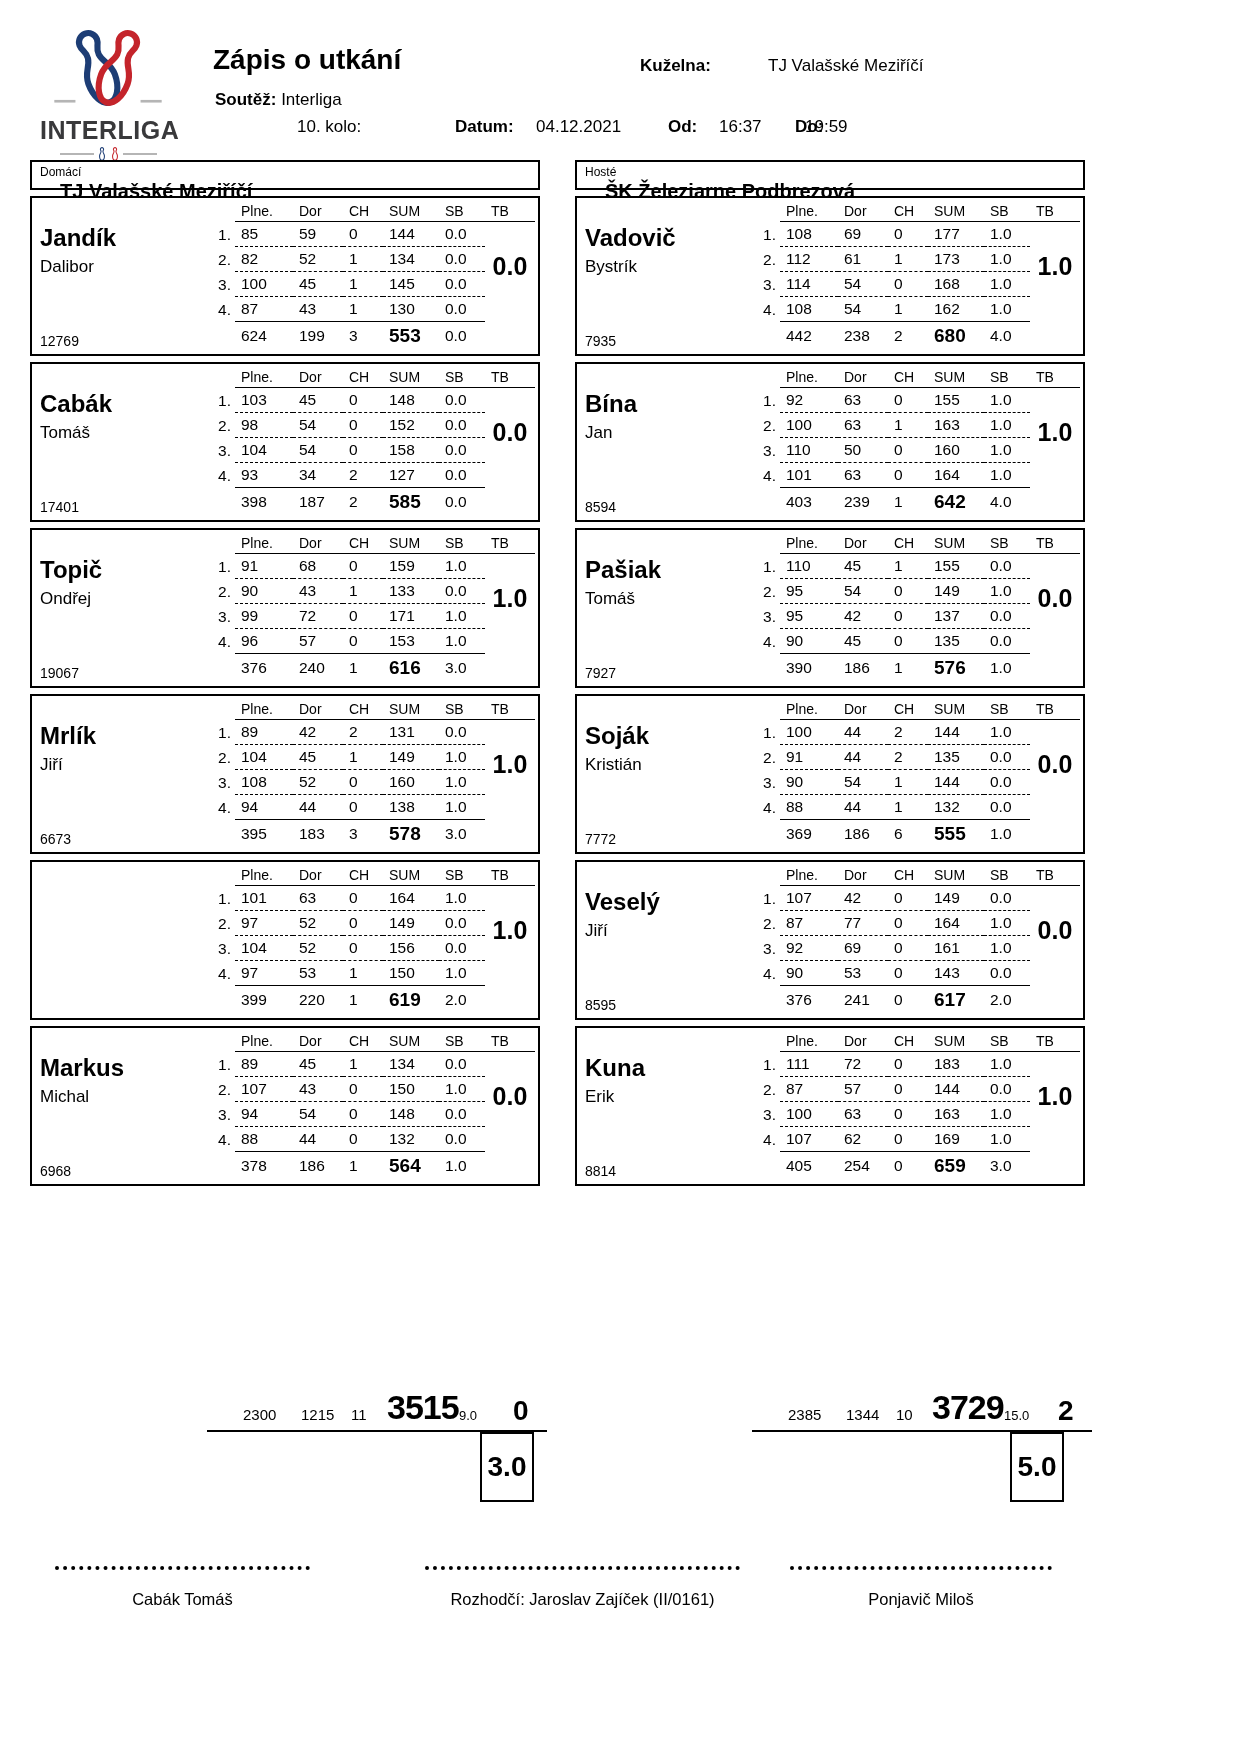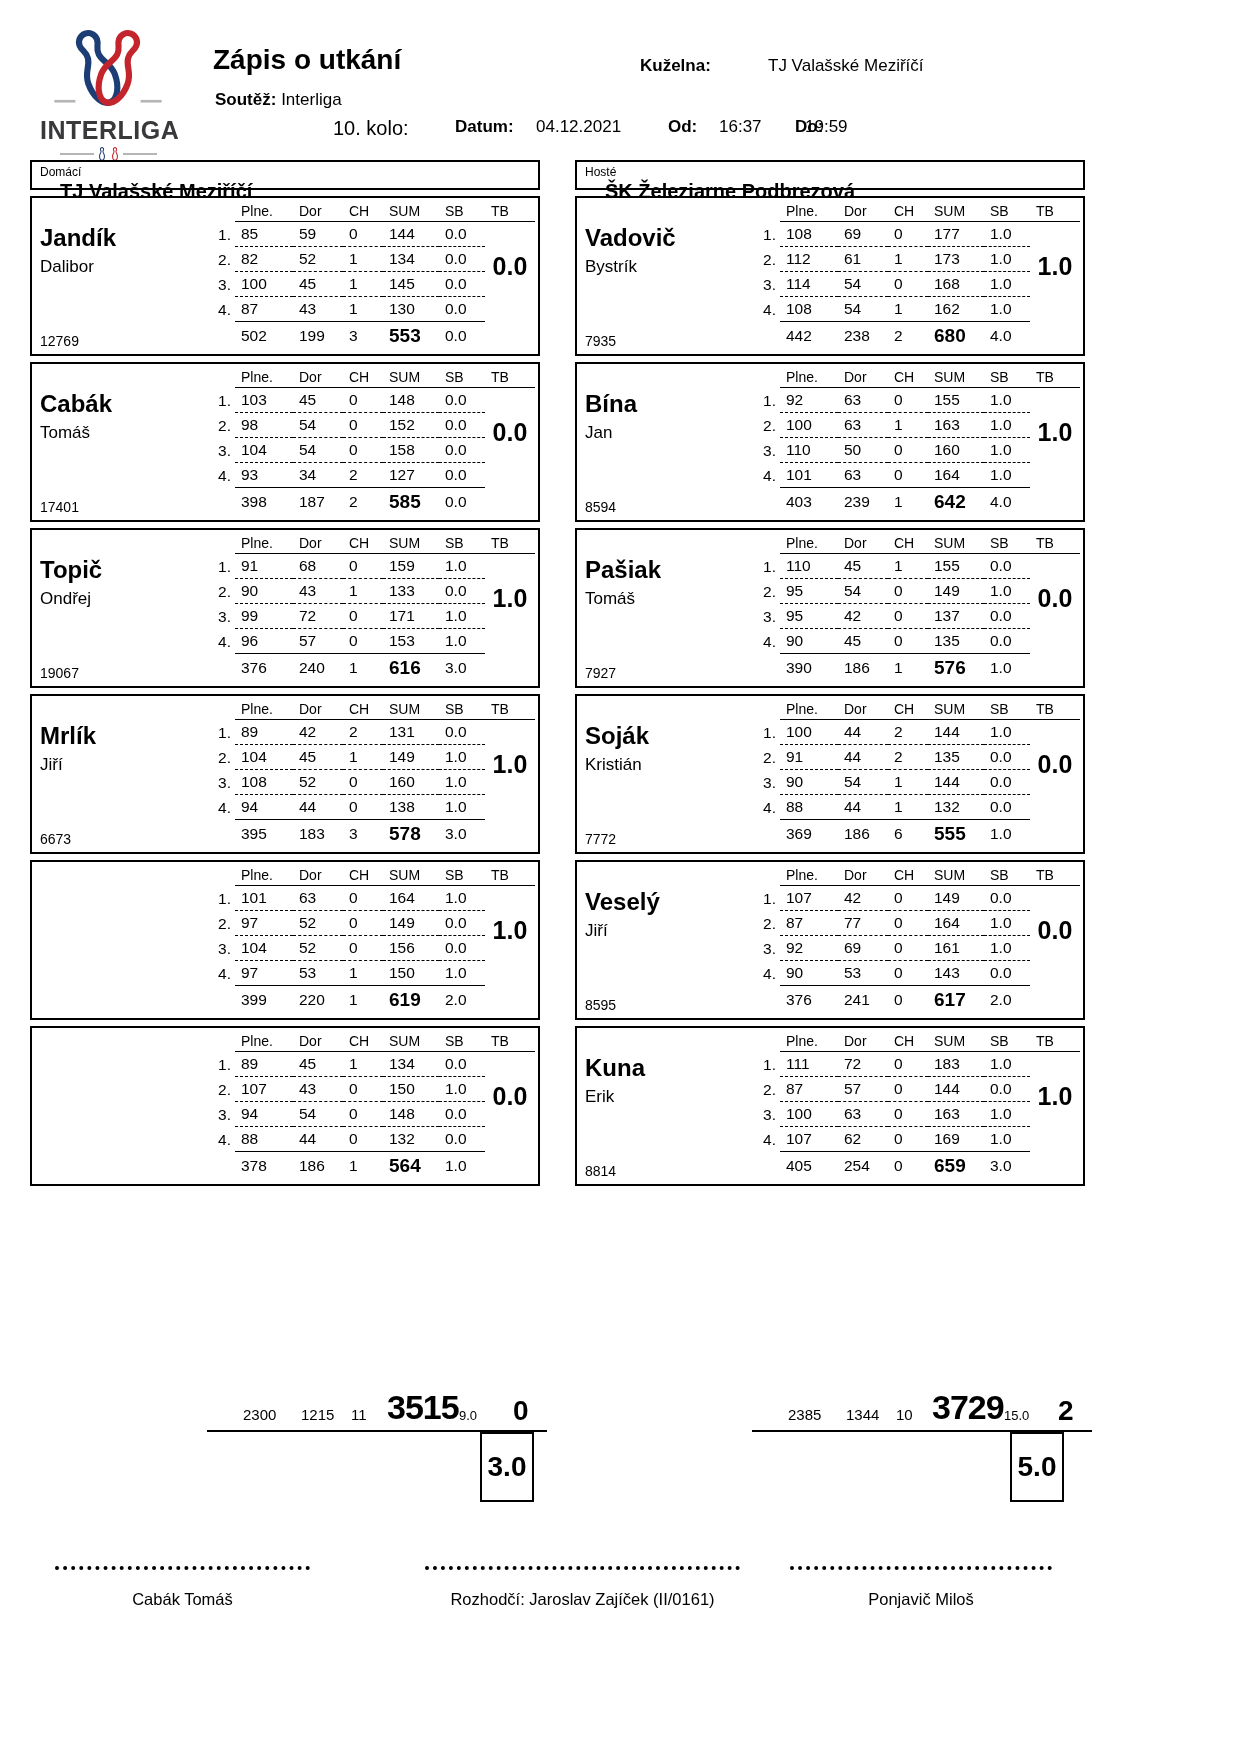--- a/index.html
+++ b/index.html
@@ -5,21 +5,21 @@
   html,body{margin:0;padding:0;background:#fff;}
   .sheet{position:relative;width:1240px;height:1754px;background:#fff;
          font-family:"Liberation Sans",sans-serif;color:#000;overflow:hidden;}
   .abs{position:absolute;}
   .b{font-weight:bold;}
   
   .logo-wrap{left:40px;top:24px;width:136px;text-align:center;}
   .logo-text{font-size:25px;font-weight:bold;letter-spacing:.5px;margin-top:-4px;}
   .title{left:213px;top:44px;font-size:28px;font-weight:bold;text-align:right;}
   .soutez{left:215px;top:90px;font-size:17px;}
-  .kolo{left:297px;top:117px;font-size:20px;margin-left:36px;}
+  .kolo{left:297px;top:117px;font-size:17px;}
   .kuzelna-label{left:640px;top:56px;font-size:17px;font-weight:bold;}
   .kuzelna-value{left:768px;top:56px;font-size:17px;}
   .datum-label{left:455px;top:117px;font-size:17px;font-weight:bold;}
   .datum-value{left:536px;top:117px;font-size:17px;}
   .od-label{left:668px;top:117px;font-size:17px;font-weight:bold;}
   .od-value{left:719px;top:117px;font-size:17px;}
   .do-label{left:795px;top:117px;font-size:17px;font-weight:bold;}
   .do-value{left:805px;top:117px;font-size:17px;}
   
   .teamcol{position:absolute;top:160px;width:510px;}
@@ -154,21 +154,21 @@
             <div class="c v dash">0.0</div>
             <div class="c"></div>
             <div class="c num">4.</div>
             <div class="c v sol">87</div>
             <div class="c v sol">43</div>
             <div class="c v sol">1</div>
             <div class="c v sol">130</div>
             <div class="c v sol">0.0</div>
             <div class="c"></div>
             <div class="c"></div>
-            <div class="c v">502</div>
+            <div class="c v">624</div>
             <div class="c v">199</div>
             <div class="c v">3</div>
             <div class="c v sumtot">553</div>
             <div class="c v">0.0</div>
             <div class="c"></div>
           </div>
     <div class="tb-big">0.0</div>
   </div>
 
   <div class="player-block">
@@ -372,20 +372,25 @@
             <div class="c v">220</div>
             <div class="c v">1</div>
             <div class="c v sumtot">619</div>
             <div class="c v">2.0</div>
             <div class="c"></div>
           </div>
     <div class="tb-big">1.0</div>
   </div>
 
   <div class="player-block">
+    <div class="pname">
+      <div class="surname">Markus</div>
+      <div class="firstname">Michal</div>
+      <div class="pid">6968</div>
+    </div>
     <div class="ptable">
             <div class="c hdr"></div>
             <div class="c hdr hu">Plne.</div>
             <div class="c hdr hu">Dor</div>
             <div class="c hdr hu">CH</div>
             <div class="c hdr hu">SUM</div>
             <div class="c hdr hu">SB</div>
             <div class="c hdr hu">TB</div>
             <div class="c num">1.</div>
             <div class="c v dash">89</div>

